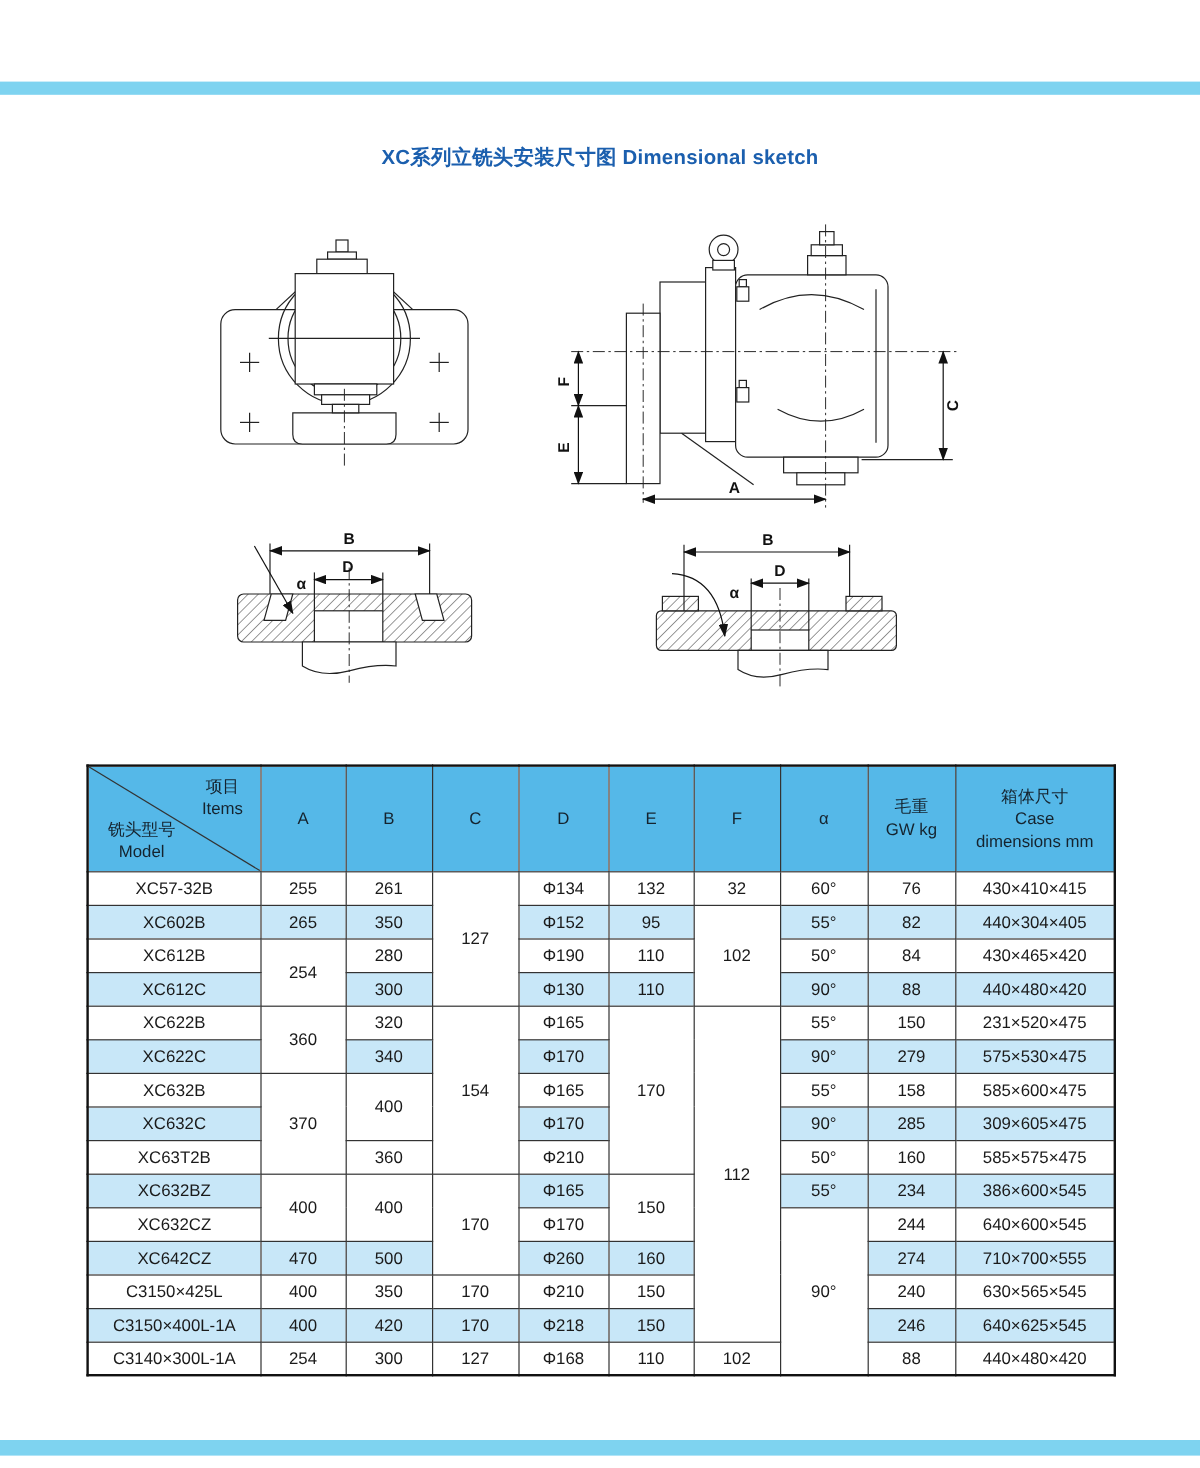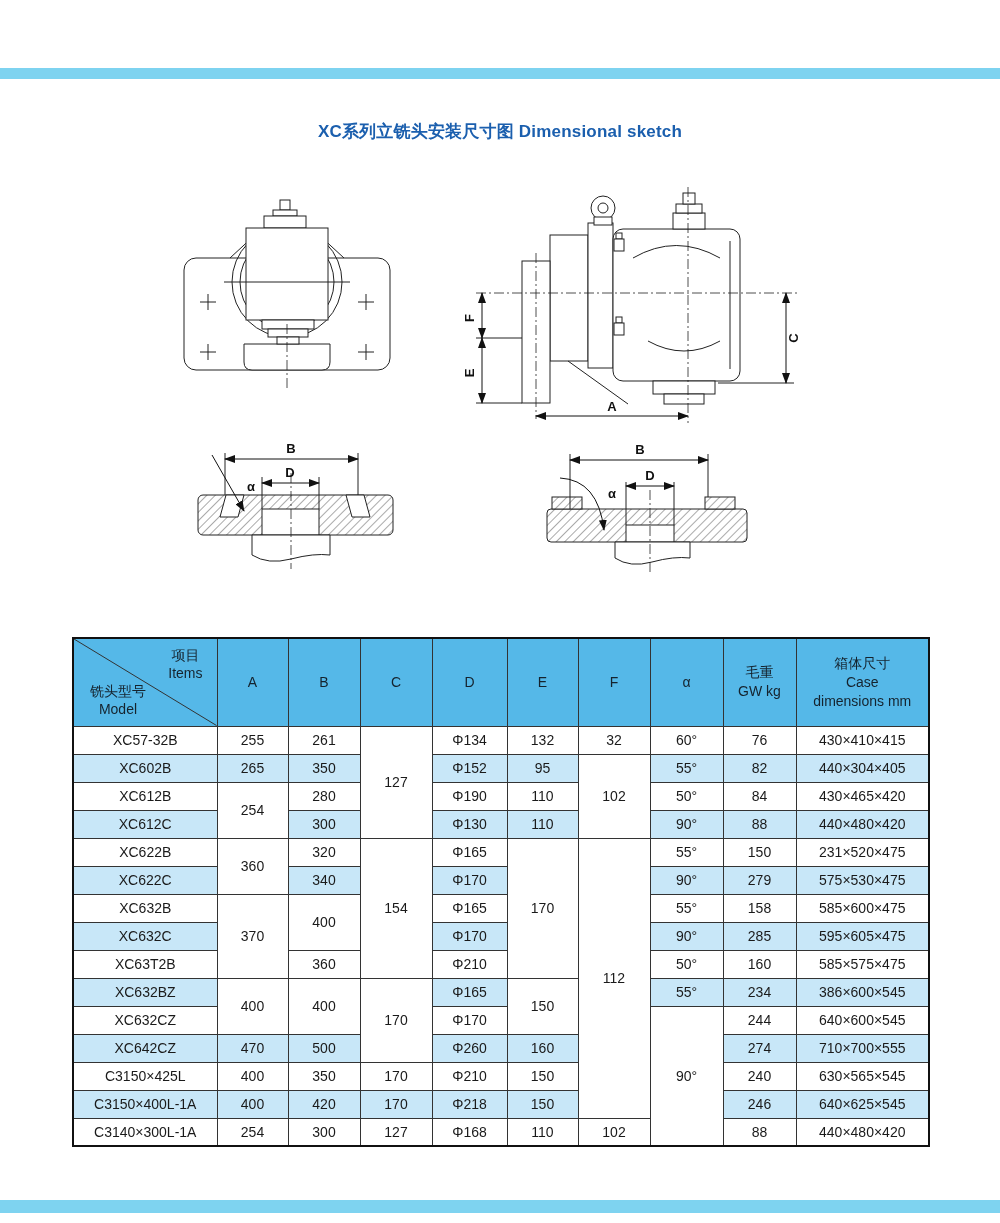--- a/index.html
+++ b/index.html
@@ -280,21 +280,21 @@
           <td class="cw">Φ165</td>
           <td class="cw">55°</td>
           <td class="cw">158</td>
           <td class="cw">585×600×475</td>
         </tr>
         <tr>
           <td class="cb">XC632C</td>
           <td class="cb">Φ170</td>
           <td class="cb">90°</td>
           <td class="cb">285</td>
-          <td class="cb">595×605×475</td>
+          <td class="cb">309×605×475</td>
         </tr>
         <tr>
           <td class="cw">XC63T2B</td>
           <td class="cw">360</td>
           <td class="cw">Φ210</td>
           <td class="cw">50°</td>
           <td class="cw">160</td>
           <td class="cw">585×575×475</td>
         </tr>
         <tr>

